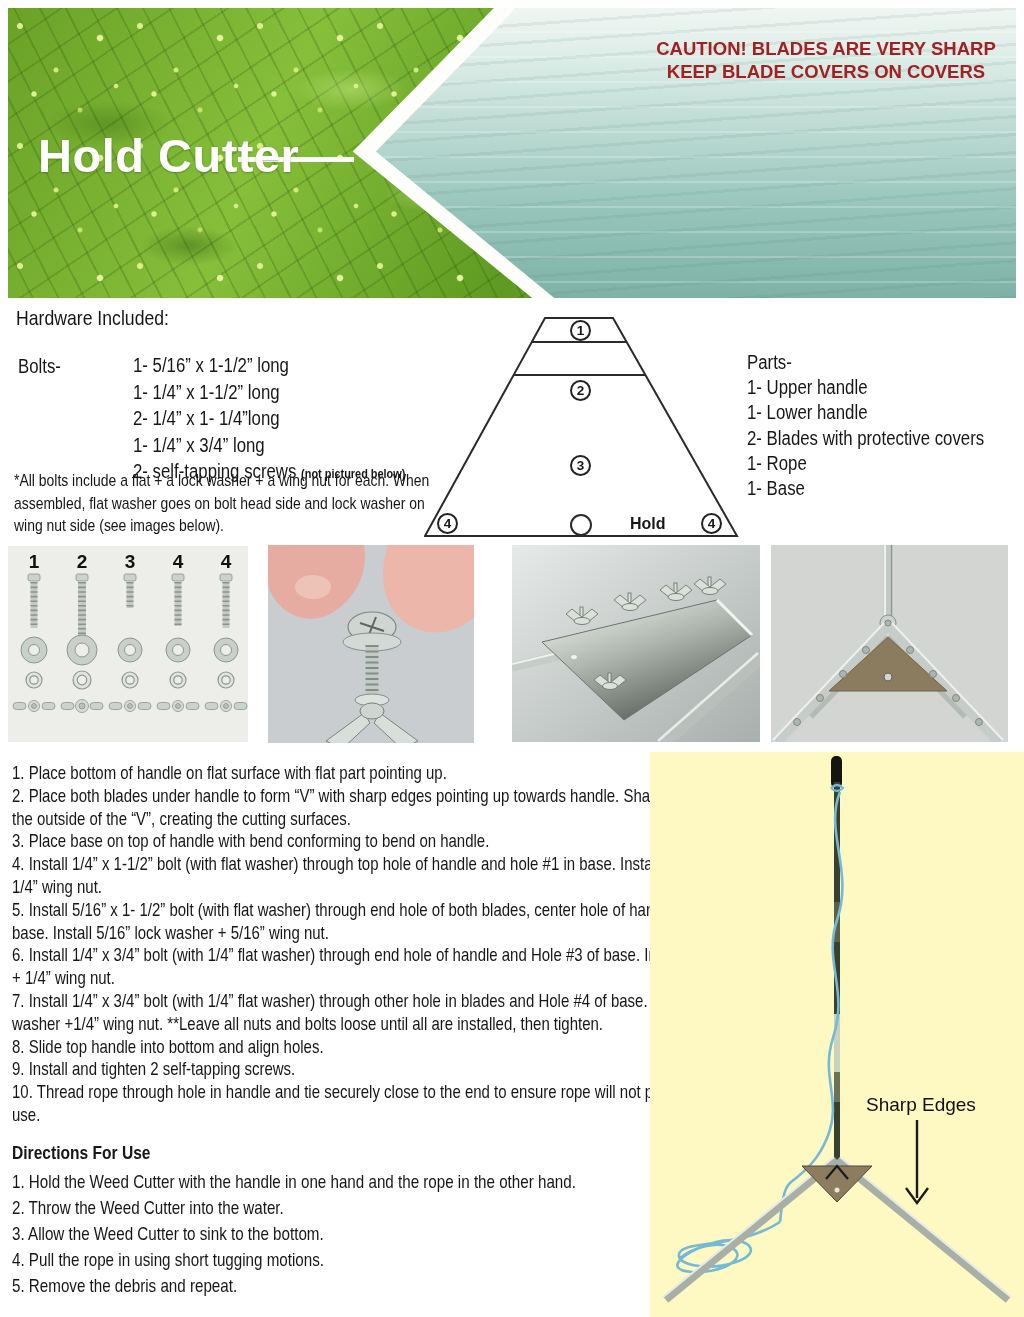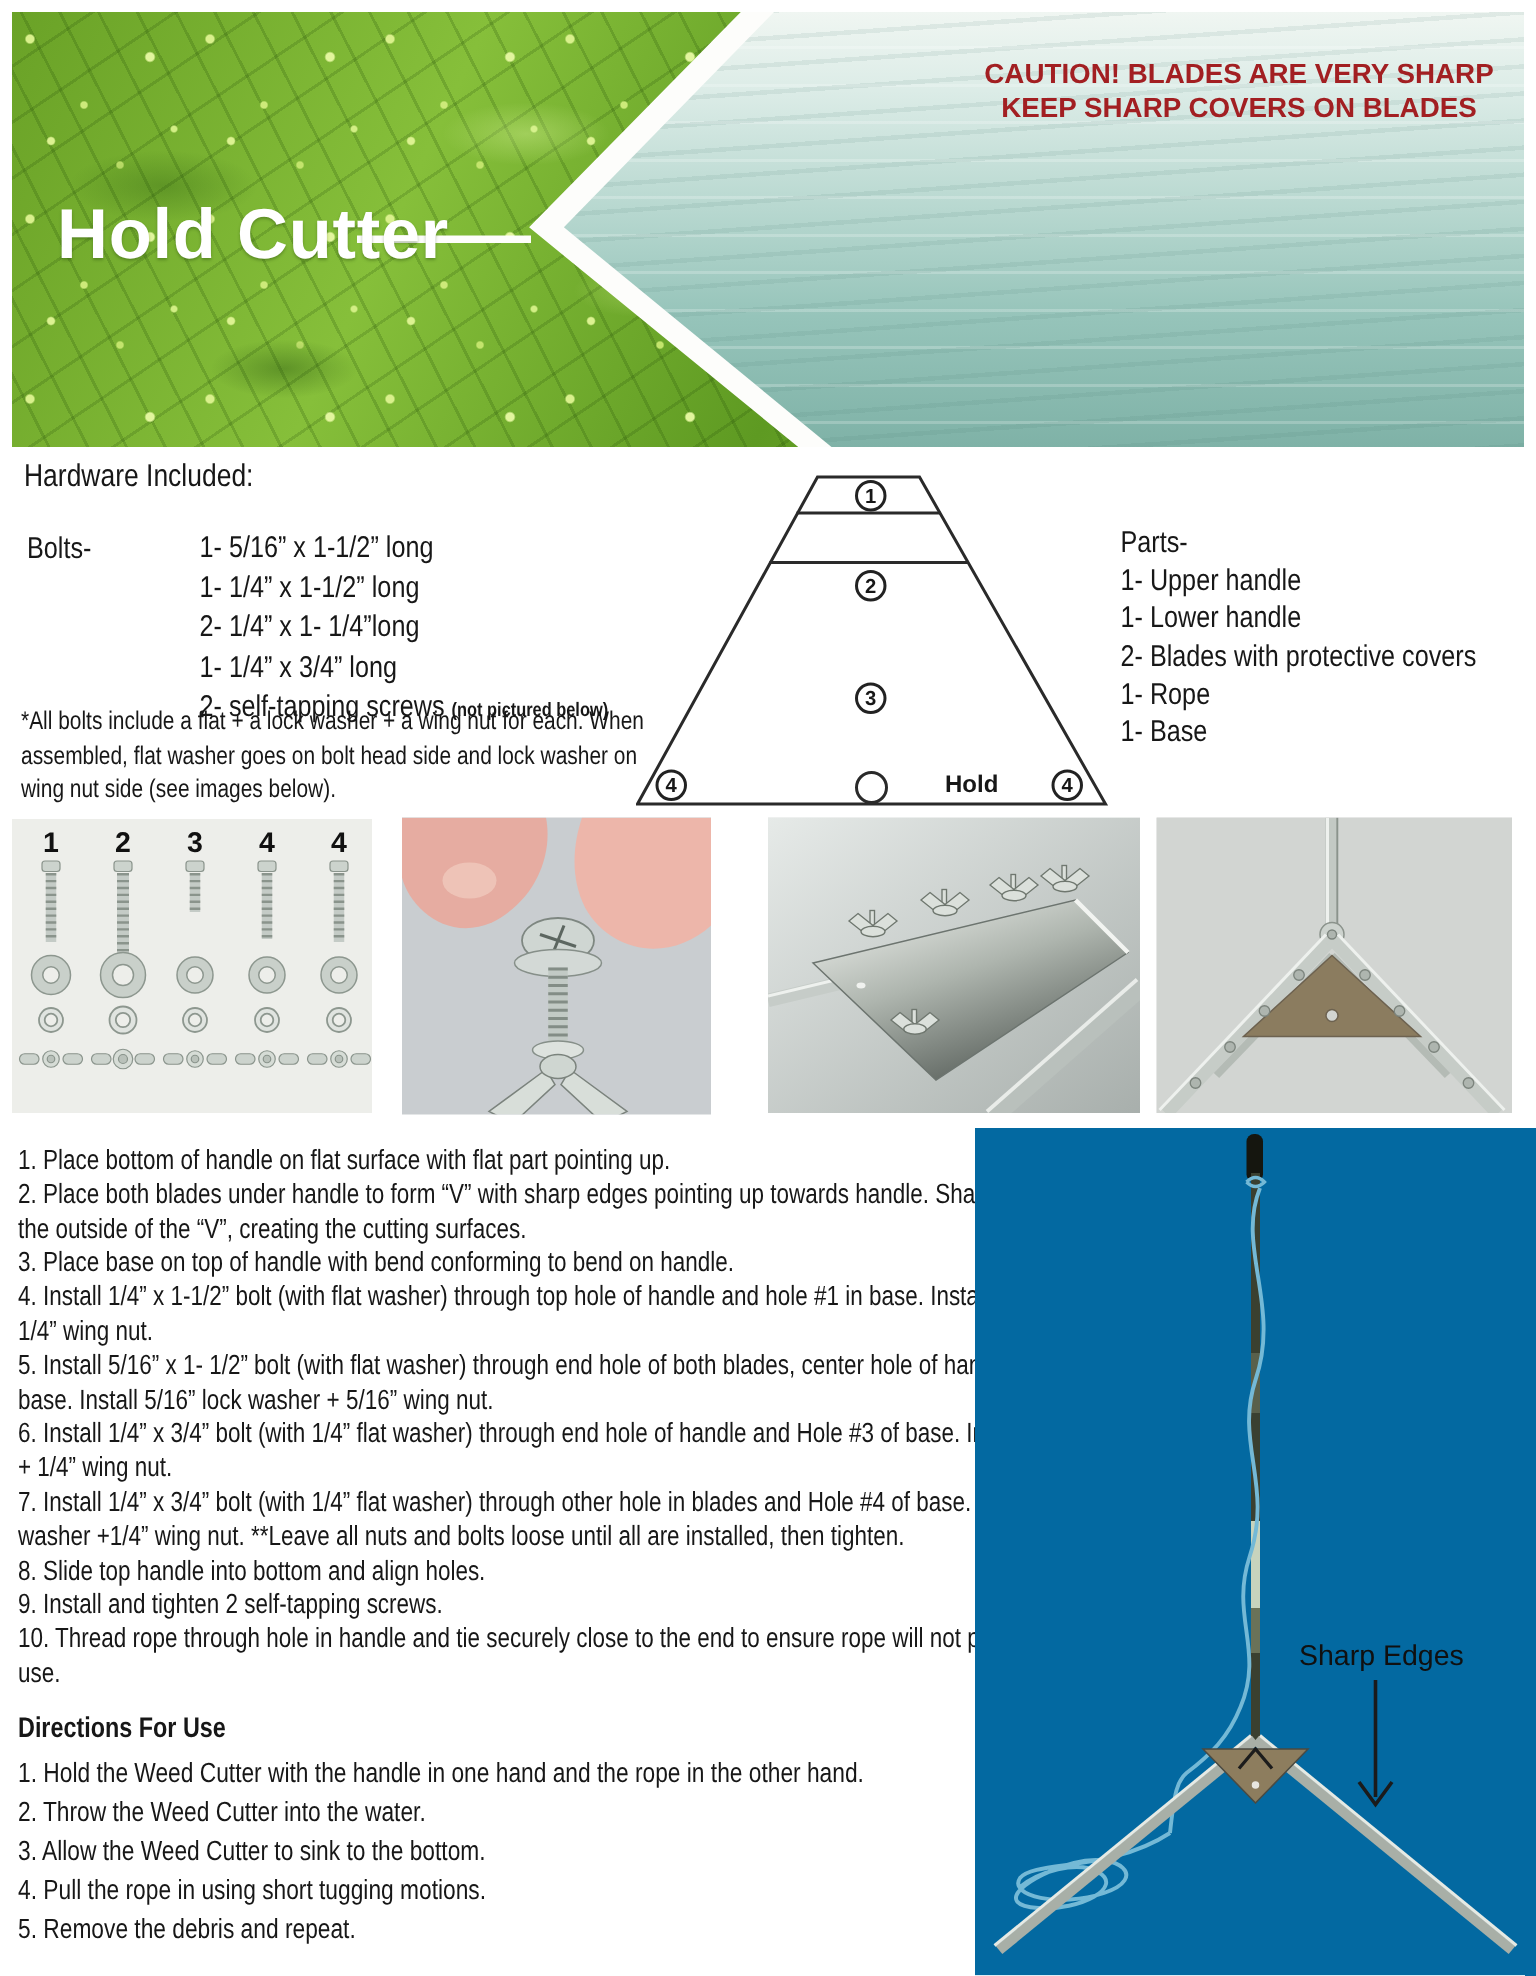--- a/index.html
+++ b/index.html
@@ -101,37 +101,37 @@
     transform:scaleX(0.81); transform-origin:0 0;
   }
   .directions {
     position:absolute; left:12px; top:1140px; width:810px;
     font-size:18.5px; line-height:26px;
     transform:scaleX(0.82); transform-origin:0 0;
   }
   .directions h3 { margin:0 0 3px 0; font-size:19px; font-weight:700; }
 
   
-  .product-photo { position:absolute; left:650px; top:752px; width:374px; height:565px; background:#0369a1; }
+  .product-photo { position:absolute; left:650px; top:752px; width:374px; height:565px; background:#fef9c3; }
   .product-photo svg { position:absolute; inset:0; }
   .sharp-label { position:absolute; left:216px; top:342px; font-size:19px; color:#101010; white-space:nowrap; }
 </style>
 </head>
 <body>
 
 <div class="page">
 
   <header class="hero">
     <div class="hero-green"></div>
     <div class="hero-water"></div>
     <div class="hero-line"></div>
     <h1 class="hero-title">Hold Cutter</h1>
     <div class="caution">
       <div>CAUTION! BLADES ARE VERY SHARP</div>
-      <div>KEEP SHARP COVERS ON BLADES</div>
+      <div>KEEP BLADE COVERS ON COVERS</div>
     </div>
   </header>
 
   <h2 class="hw-heading cond">Hardware Included:</h2>
 
   <div class="bolts-label cond">Bolts-</div>
 
   <div class="bolt-list cond">
     <div>1- 5/16” x 1-1/2” long</div>
     <div>1- 1/4” x 1-1/2” long</div>

